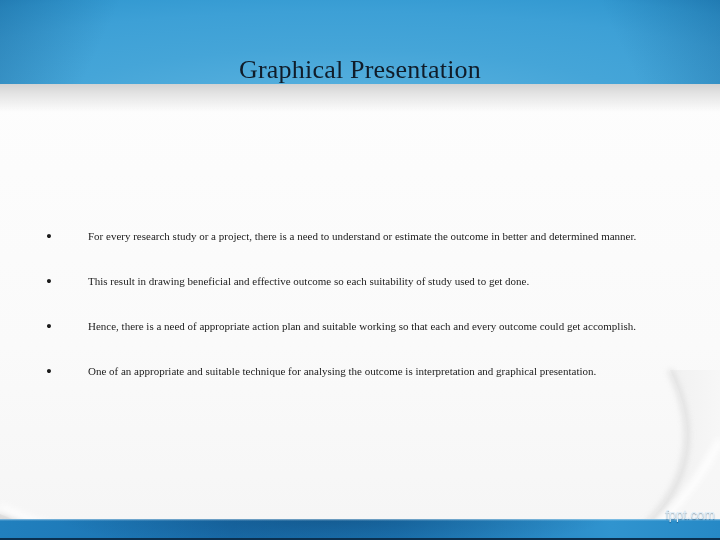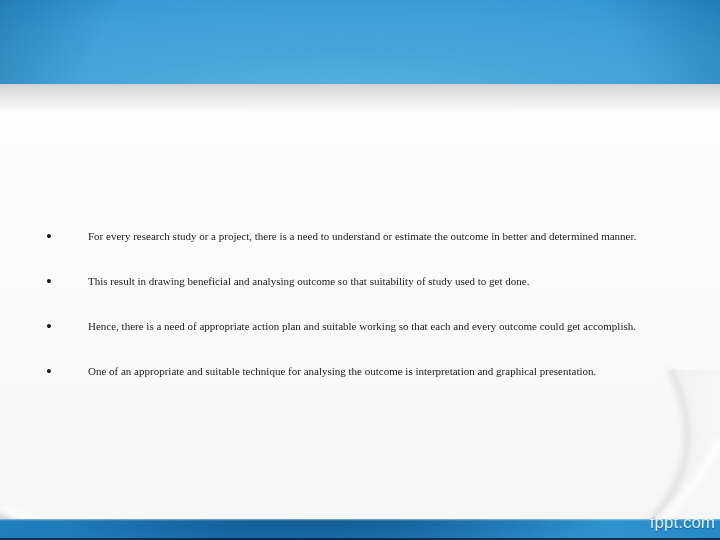--- a/index.html
+++ b/index.html
@@ -49,32 +49,33 @@
   
   .footer{
     position:absolute;left:0;bottom:0;width:720px;height:21px;z-index:6;
     background:
       linear-gradient(180deg, rgba(230,245,255,0.55) 0px, rgba(230,245,255,0) 2px),
       radial-gradient(55% 260% at 46% -10%, rgba(8,52,92,0.40) 0%, rgba(8,52,92,0) 70%),
       linear-gradient(90deg,#2180be 0%, #1a6fae 32%, #1d77b6 55%, #3094cf 85%, #2689c6 100%);
     border-bottom:2px solid #0a3050;box-sizing:border-box;
   }
   .fppt{
-    position:absolute;right:5px;bottom:7px;z-index:7;
+    position:absolute;right:5px;bottom:18px;z-index:7;
     font-family:"Liberation Sans","DejaVu Sans",sans-serif;
-    font-size:17px;color:#ddeef9;text-shadow:0 1px 1px rgba(0,40,70,0.45);margin-top:40px;
+    font-size:13px;color:#ddeef9;text-shadow:0 1px 1px rgba(0,40,70,0.45);margin-top:40px;
   }
 </style>
 </head>
 <body>
 
 <div class="slide">
 
   <div class="header"></div>
 
+  <div class="title">Graphical Presentation</div>
 
   <div class="content">
 
     <svg class="swoosh" viewBox="0 0 720 262" xmlns="http://www.w3.org/2000/svg" aria-hidden="true">
       <defs>
         <linearGradient id="gWedge" x1="0" y1="0" x2="0" y2="1">
           <stop offset="0" stop-color="#dcdcdc"></stop>
           <stop offset="0.45" stop-color="#ededed"></stop>
           <stop offset="1" stop-color="#f6f6f6"></stop>
         </linearGradient>
@@ -96,21 +97,21 @@
       <path d="M0,146 C150,208 310,234 470,235 C520,234 548,230 566,220" fill="none" stroke="#ffffff" stroke-width="8" opacity="0.9" filter="url(#soft)"></path>
     </svg>
 
     <ul class="bullets">
       <li>
         <span class="marker">•</span>
         <span class="btext">For every research study or a project, there is a need to understand or estimate the outcome in better and determined manner.</span>
       </li>
       <li>
         <span class="marker">•</span>
-        <span class="btext">This result in drawing beneficial and analysing outcome so that suitability of study used to get done.</span>
+        <span class="btext">This result in drawing beneficial and effective outcome so each suitability of study used to get done.</span>
       </li>
       <li>
         <span class="marker">•</span>
         <span class="btext">Hence, there is a need of appropriate action plan and suitable working so that each and every outcome could get accomplish.</span>
       </li>
       <li>
         <span class="marker">•</span>
         <span class="btext">One of an appropriate and suitable technique for analysing the outcome is interpretation and graphical presentation.</span>
       </li>
     </ul>

